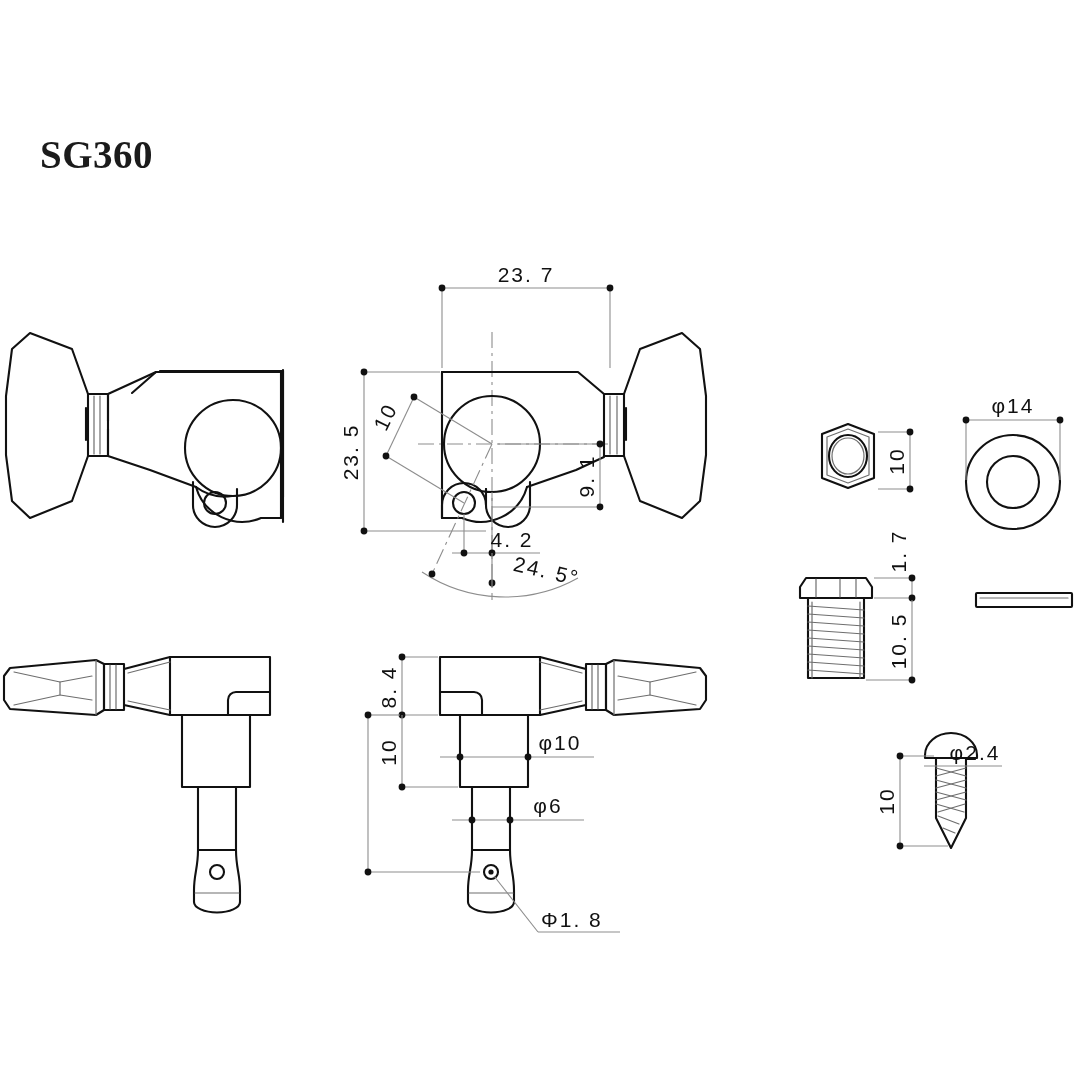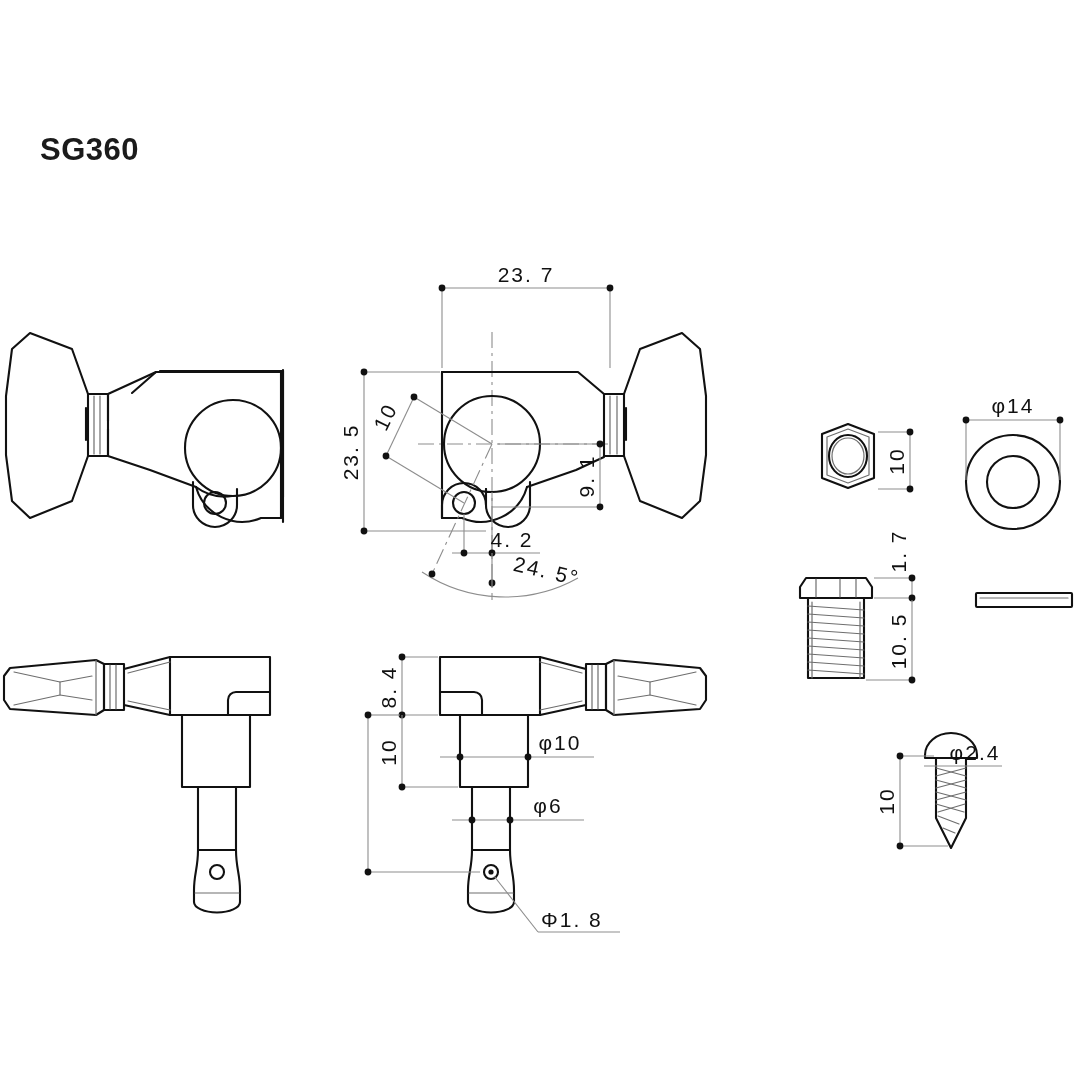--- a/index.html
+++ b/index.html
@@ -18,22 +18,22 @@
   #sheet {
     position: absolute;
     left: 0; top: 0;
     width: 1080px;
     height: 1080px;
   }
   #title {
     position: absolute;
     left: 40px;
     top: 132px;
-    font-family: Liberation Sans, sans-serif;
-    font-size: 31px;
+    font-family: Liberation Serif, serif;
+    font-size: 39px;
     font-weight: 700;
     letter-spacing: 0.5px;
     color: #1b1b1b;
   }
   svg { display: block; }
   .outline {
     fill: none;
     stroke: #111111;
     stroke-width: 2.1;
     stroke-linejoin: round;

